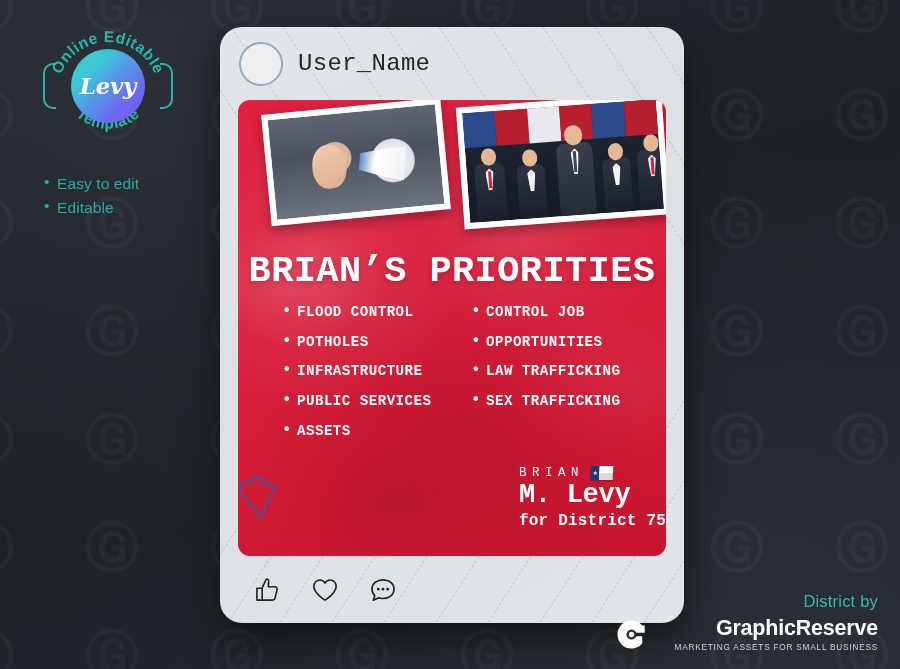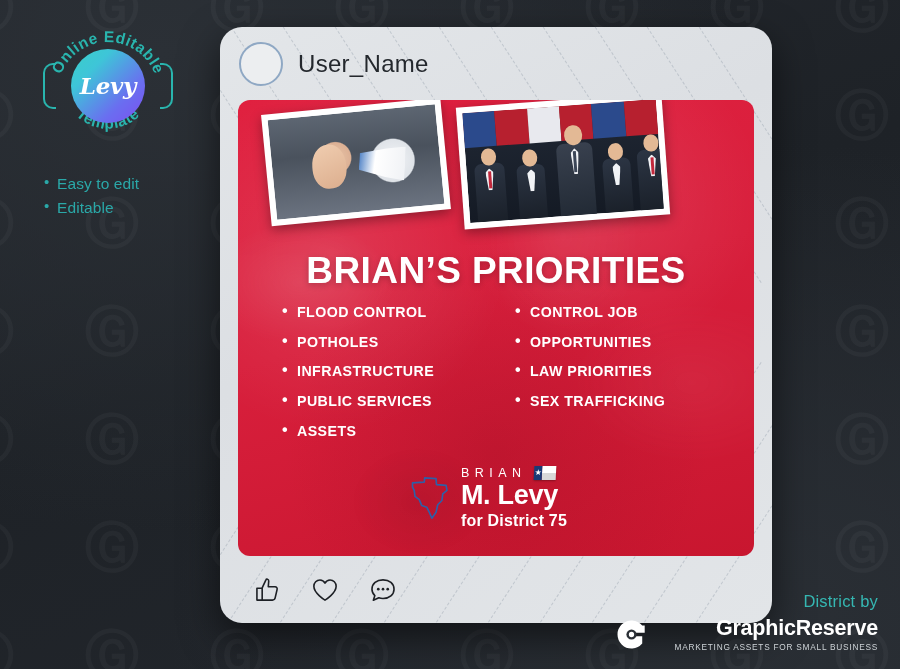--- a/index.html
+++ b/index.html
@@ -95,25 +95,26 @@
     content:"•";
     position:absolute; left:0; top:-1px;
     color:#2aa8a8;
     font-size:15px;
   }
 
   
   .card {
     position:absolute;
     left:220px; top:27px;
-    width:552px; height:596px;
+    width:464px; height:596px;
     background:linear-gradient(150deg,#e3e6e9 0%, #dcdfe3 40%, #e2e5e8 100%);
     border-radius:22px;
     box-shadow:0 14px 38px rgba(0,0,0,.55);
     overflow:hidden;
+    font-family:Liberation Mono, monospace;
   }
   .card-hatch { position:absolute; inset:0; overflow:hidden; pointer-events:none; }
   .card-hatch .dash {
     position:absolute;
     border-top:1px dashed rgba(120,132,148,.30);
     width:340px;
     transform-origin:left center;
   }
 
   .card-head {
@@ -262,22 +263,22 @@
   }
   .pcol li::before {
     content:"•";
     position:absolute; left:0; top:-2px;
     font-size:16px;
     color:#fff;
   }
 
   
   .lockup {
-    position:absolute; bottom:26px; left:0; right:15px;
-    display:flex; align-items:center; justify-content:center;
+    position:absolute; bottom:26px; left:0; right:0;
+    display:flex; align-items:center; justify-content:space-between;
     gap:9px;
   }
   .tx-outline { width:42px; height:44px; flex:none; }
   .lockup-text { position:relative; }
   .brian-row { display:flex; align-items:center; gap:7px; }
   .brian {
     color:#fff;
     font-size:12.5px;
     letter-spacing:5.5px;
     font-weight:400;
@@ -540,21 +541,21 @@
       <ul class="pcol" id="colLeft">
           <li>FLOOD CONTROL</li>
           <li>POTHOLES</li>
           <li>INFRASTRUCTURE</li>
           <li>PUBLIC SERVICES</li>
           <li>ASSETS</li>
         </ul>
       <ul class="pcol" id="colRight">
           <li>CONTROL JOB</li>
           <li>OPPORTUNITIES</li>
-          <li>LAW PRIORITIES</li>
+          <li>LAW TRAFFICKING</li>
           <li>SEX TRAFFICKING</li>
         </ul>
     </div>
 
     <div class="lockup">
       <svg class="tx-outline" viewBox="0 0 100 104">
         <path d="M6,26 L6,16 L34,14 L35,4 L62,6 L63,20 L86,22 L88,34 L78,42 L76,58 L66,68
                  L62,86 L52,100 L46,86 L40,74 L28,70 L22,56 L12,48 L10,34 Z" fill="none" stroke="#2e5fa8" stroke-width="4" stroke-linejoin="round"></path>
       </svg>
       <div class="lockup-text">

